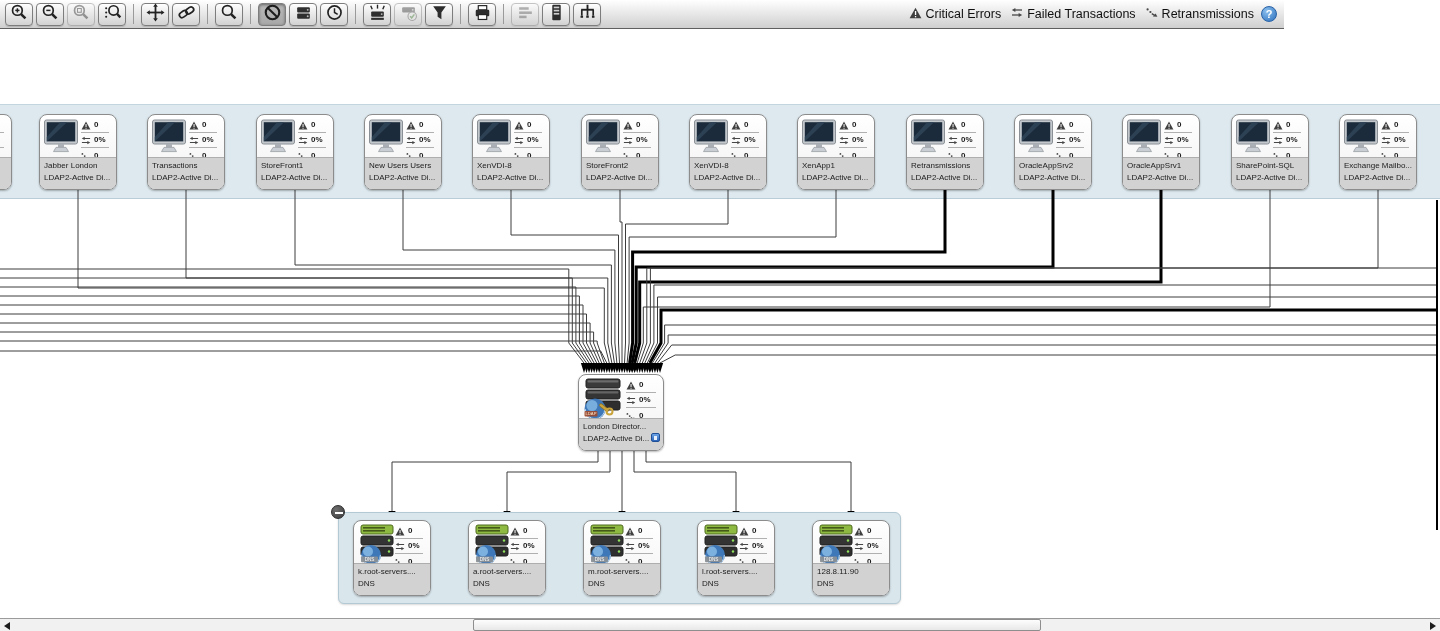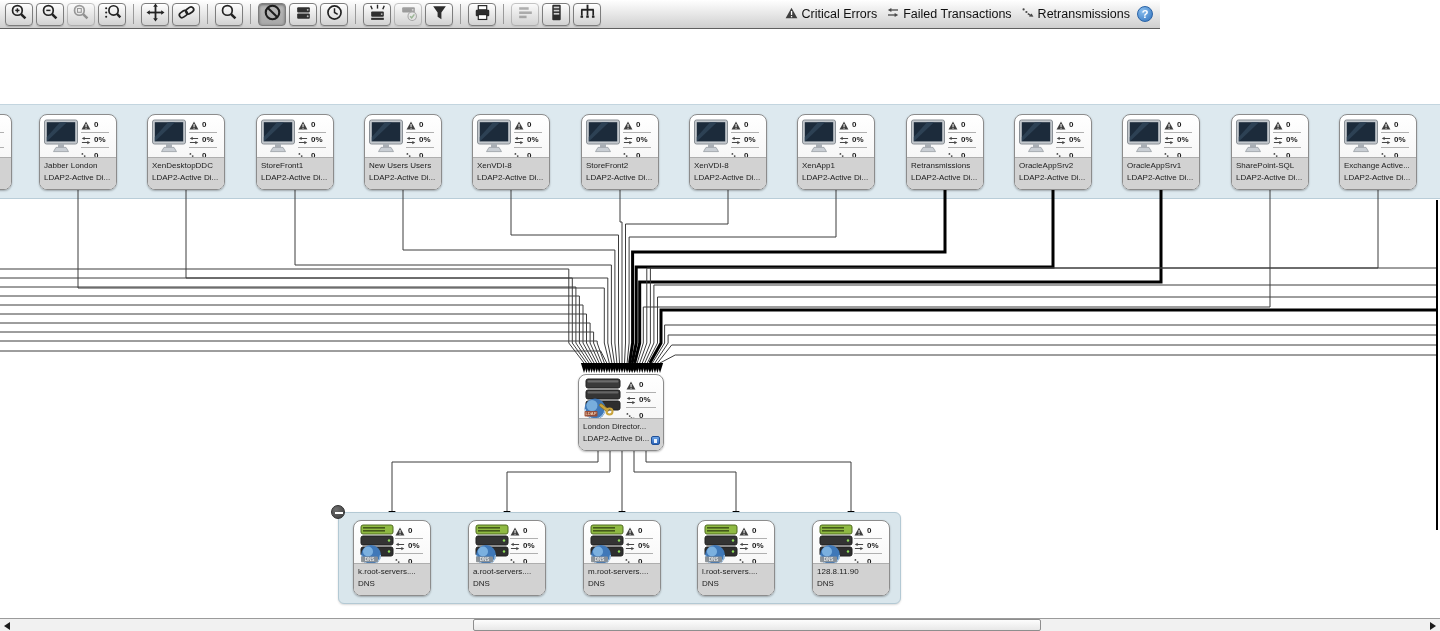--- a/index.html
+++ b/index.html
@@ -3,21 +3,21 @@
 <meta charset="utf-8">
 <style>
   * { box-sizing: border-box; }
   html,body { margin:0; padding:0; }
   body {
     width:1440px; height:631px; position:relative; overflow:hidden;
     background:#ffffff; font-family:"Liberation Sans", sans-serif;
   }
   
   .toolbar {
-    position:absolute; top:0; left:0; width:1160px; height:29px;
+    position:absolute; top:0; left:0; width:1284px; height:29px;
     background:linear-gradient(#ffffff, #cfcfcf);
     border-bottom:1px solid #5f5f5f;
     display:flex; align-items:center; padding:0 5px; gap:3px;
   }
   .tb-btn {
     width:28px; height:23px; border:1px solid #7d7d7d; border-radius:4px;
     background:linear-gradient(#fefefe, #d2d2d2);
     display:flex; align-items:center; justify-content:center;
     box-shadow: inset 0 1px 0 rgba(255,255,255,.9), 0 1px 1px rgba(0,0,0,.15);
     cursor:pointer;
@@ -54,21 +54,21 @@
   .stats { flex:1; padding-left:2px; padding-right:5px; }
   .stat-row { height:15px; display:flex; align-items:center; gap:3px; }
   .stat-row.sep { border-bottom:1px solid #b0b0b0; }
   .sval { font-size:8px; font-weight:bold; color:#1a1a1a; line-height:8px; }
   .label-area {
     position:absolute; left:0; right:0; bottom:0; height:32px;
     background:#d2d2d2; border-top:1px solid #aeaeae;
     padding:2px 4px 0 4px; font-size:8px; color:#1c1c1c; line-height:12px;
     white-space:nowrap; overflow:hidden;margin-top:17px;
   }
-  .label-area .l2 { display:flex; align-items:flex-end; gap:2px; }
+  .label-area .l2 { display:flex; align-items:flex-start; gap:2px; }
   .mini-badge {
     width:9px; height:9px; flex:none; border-radius:2px;
     background:linear-gradient(#6fa6e8,#2c64b8); border:1px solid #1f4f97;
     position:relative;
   }
   .mini-badge::after{ content:""; position:absolute; left:2px; top:2px; width:3px; height:4px; background:#e8f1fb; }
   .card.central { width:86px; height:77px; }
   .card.central .node-icon { width:42px; }
   
   .dns-group {
@@ -458,21 +458,21 @@
                   <circle cx="1.6" cy="2.4" r="1.1" fill="#474747"></circle>
                   <circle cx="4.4" cy="5" r="1.1" fill="#474747"></circle>
                   <line x1="5.8" y1="6.6" x2="8.6" y2="8.4" stroke="#474747" stroke-width="1.3"></line>
                   <polygon points="11.4,9.8 6.9,9.6 9.6,6.4" fill="#474747"></polygon>
                 </svg></span>
               <span class="sval v-retr">0</span>
             </div>
       </div>
     </div>
     <div class="label-area">
-      <div class="l1">XenDesktopDDC</div>
+      <div class="l1">Transactions</div>
       <div class="l2">
             <span class="l2t">LDAP2-Active Di...</span>
           </div>
     </div>
   </div>
       <div class="card" style="left: 256px; top: 84px;">
     <div class="card-body">
       <div class="node-icon">
             <svg xmlns="http://www.w3.org/2000/svg" width="36" height="42" viewBox="0 0 36 42">
               <rect x="1.5" y="2" width="33" height="24" rx="2" fill="#c3c8cd" stroke="#8a9096"></rect>
@@ -975,21 +975,21 @@
                   <circle cx="1.6" cy="2.4" r="1.1" fill="#474747"></circle>
                   <circle cx="4.4" cy="5" r="1.1" fill="#474747"></circle>
                   <line x1="5.8" y1="6.6" x2="8.6" y2="8.4" stroke="#474747" stroke-width="1.3"></line>
                   <polygon points="11.4,9.8 6.9,9.6 9.6,6.4" fill="#474747"></polygon>
                 </svg></span>
               <span class="sval v-retr">0</span>
             </div>
       </div>
     </div>
     <div class="label-area">
-      <div class="l1">Exchange Active...</div>
+      <div class="l1">Exchange Mailbo...</div>
       <div class="l2">
             <span class="l2t">LDAP2-Active Di...</span>
           </div>
     </div>
   </div>
       <div class="card central" style="left: 578px; top: 344px;">
     <div class="card-body">
       <div class="node-icon">
             <svg xmlns="http://www.w3.org/2000/svg" width="42" height="44" viewBox="0 0 42 44">
               <rect x="4" y="1" width="34" height="9" rx="2" fill="#3a3a3a" stroke="#1f1f1f"></rect>

